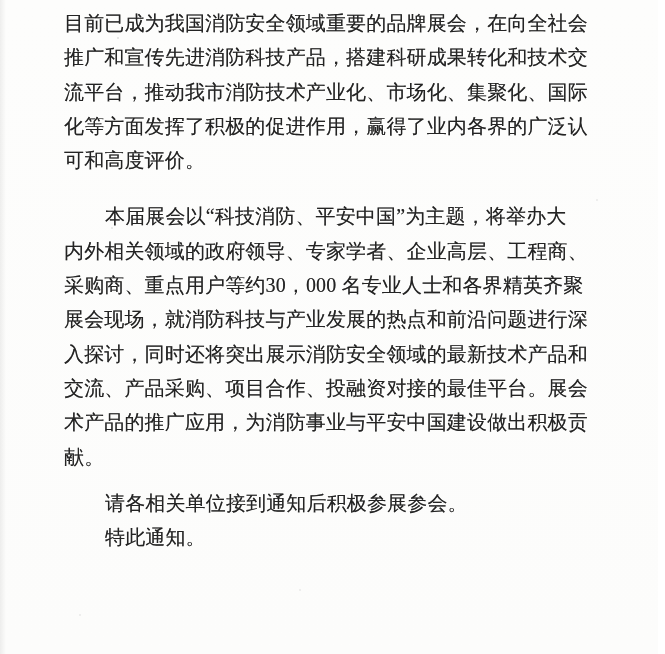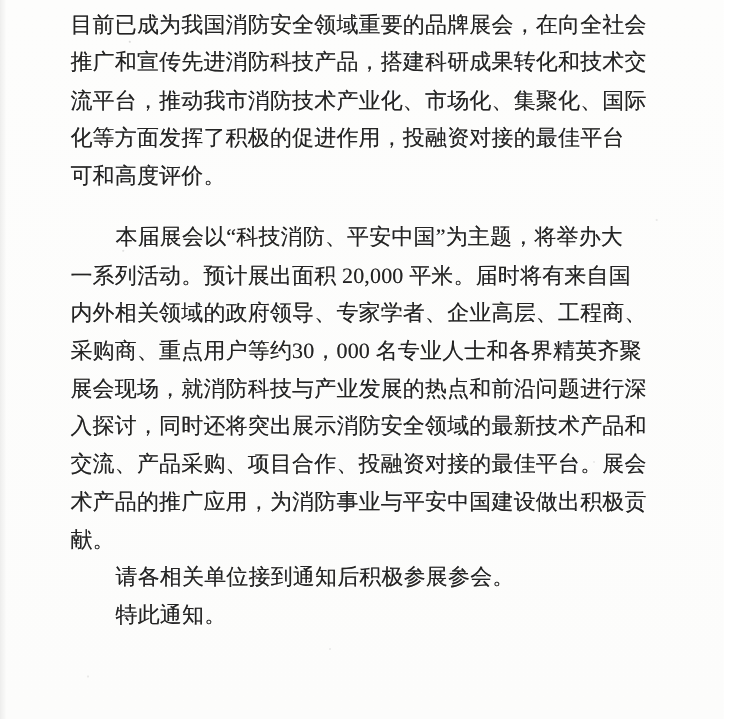--- a/index.html
+++ b/index.html
@@ -42,35 +42,34 @@
     height: 34.3px;
     white-space: nowrap;
   }
   .indent {
     text-indent: 41px;
   }
   .para-gap {
     margin-top: 22px;
   }
   .gap-sm {
-    margin-top: 0;
+    margin-top: 12px;
   }
 </style>
 </head>
 <body>
 
 <div class="scan-page">
   <div class="text-block">
     <div class="doc-line">目前已成为我国消防安全领域重要的品牌展会，在向全社会</div>
     <div class="doc-line">推广和宣传先进消防科技产品，搭建科研成果转化和技术交</div>
     <div class="doc-line">流平台，推动我市消防技术产业化、市场化、集聚化、国际</div>
-    <div class="doc-line">化等方面发挥了积极的促进作用，投融资对接的最佳平台</div>
+    <div class="doc-line">化等方面发挥了积极的促进作用，赢得了业内各界的广泛认</div>
     <div class="doc-line">可和高度评价。</div>
     <div class="doc-line indent para-gap">本届展会以“科技消防、平安中国”为主题，将举办大</div>
-    <div class="doc-line">一系列活动。预计展出面积 20,000 平米。届时将有来自国</div>
     <div class="doc-line">内外相关领域的政府领导、专家学者、企业高层、工程商、</div>
     <div class="doc-line">采购商、重点用户等约30，000 名专业人士和各界精英齐聚</div>
     <div class="doc-line">展会现场，就消防科技与产业发展的热点和前沿问题进行深</div>
     <div class="doc-line">入探讨，同时还将突出展示消防安全领域的最新技术产品和</div>
     <div class="doc-line">交流、产品采购、项目合作、投融资对接的最佳平台。展会</div>
     <div class="doc-line">术产品的推广应用，为消防事业与平安中国建设做出积极贡</div>
     <div class="doc-line">献。</div>
     <div class="doc-line indent gap-sm">请各相关单位接到通知后积极参展参会。</div>
     <div class="doc-line indent">特此通知。</div>
   </div>

